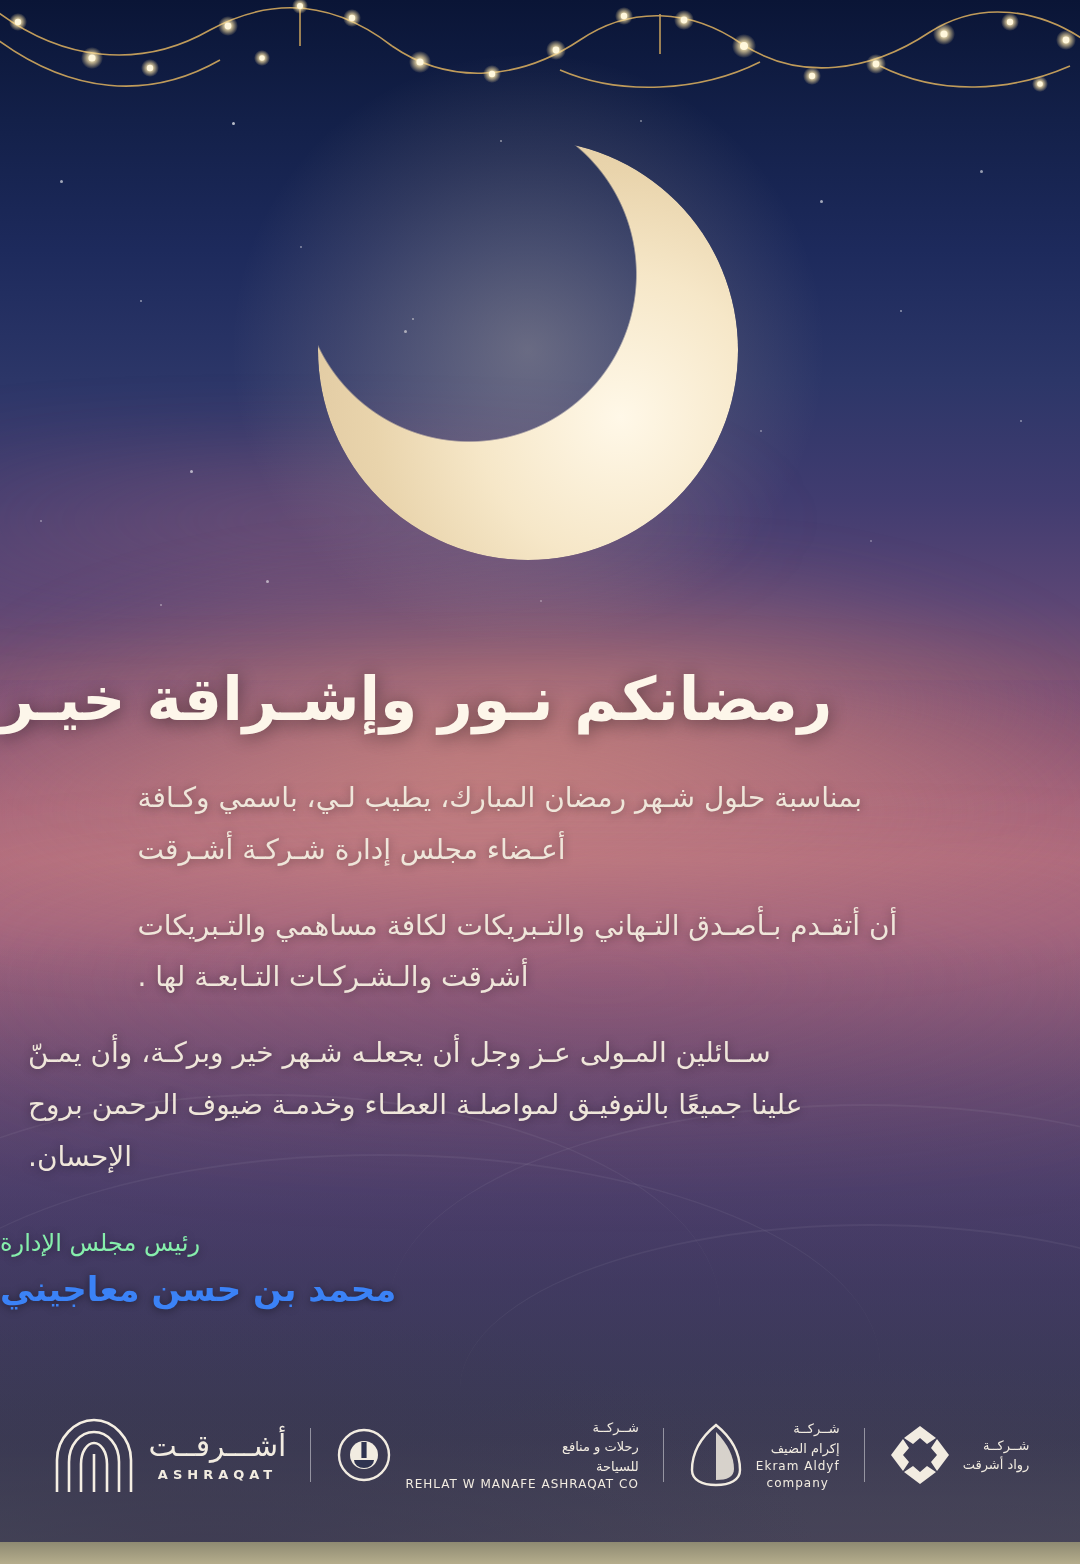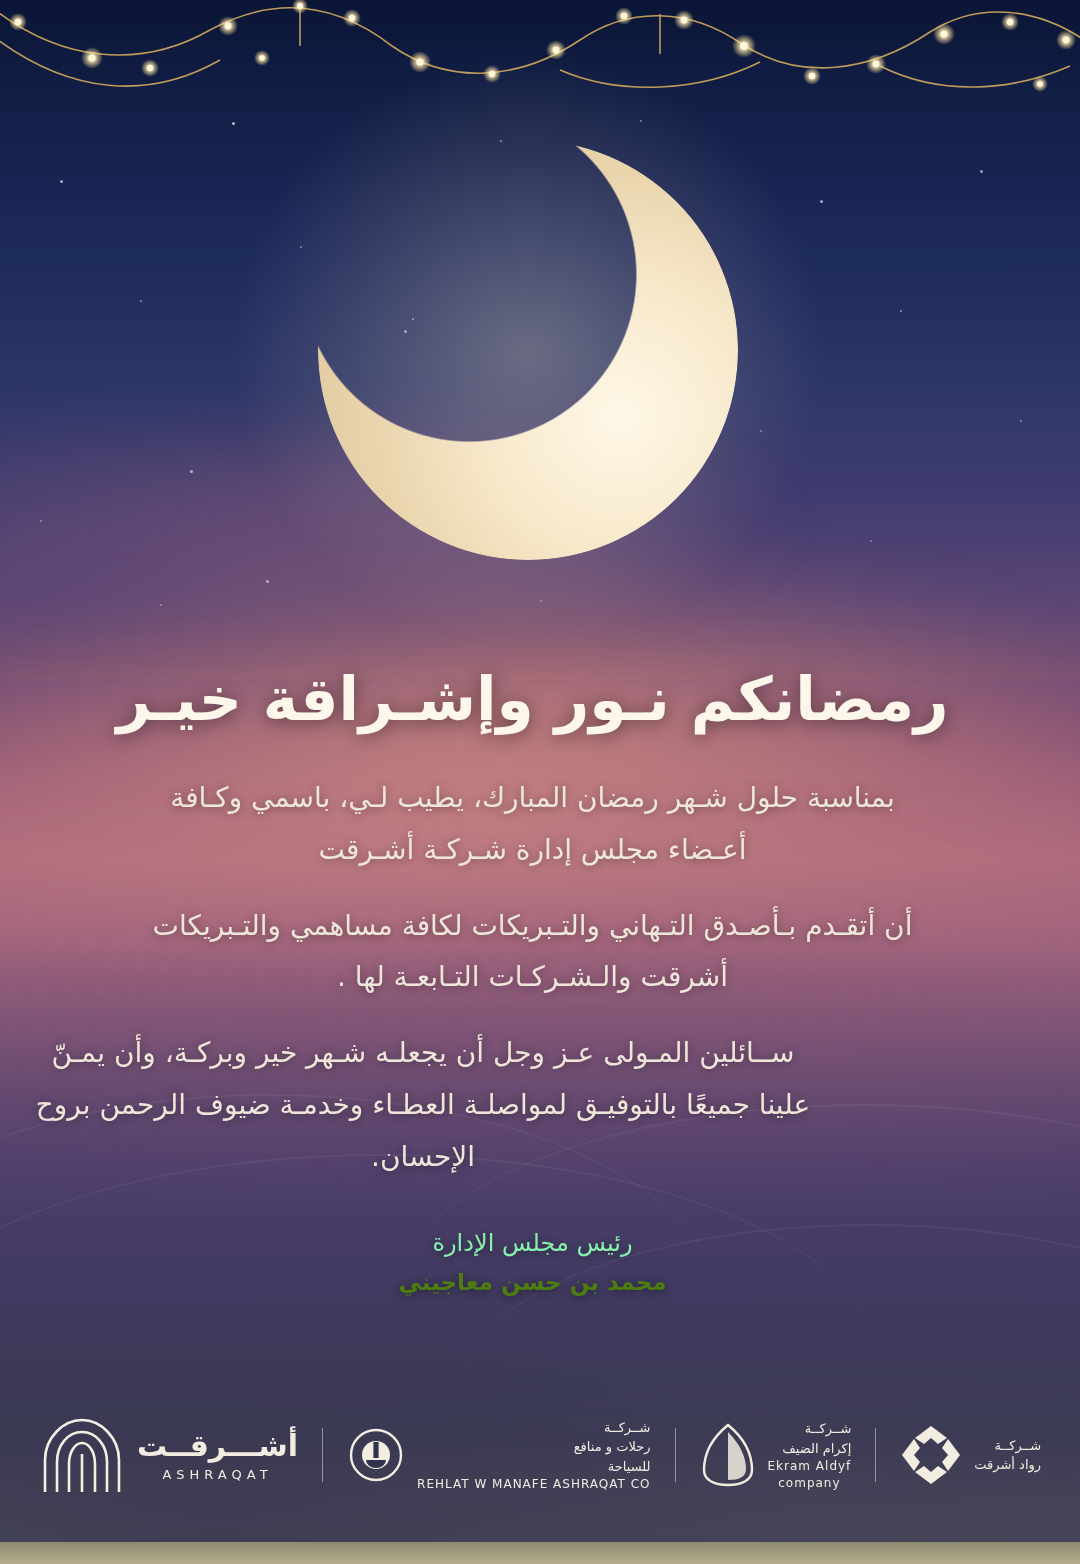--- a/index.html
+++ b/index.html
@@ -145,21 +145,21 @@
     -webkit-mask-image: radial-gradient(circle 168px at 36% 32%, transparent 0 99%, #000 100%);
     mask-image: radial-gradient(circle 168px at 36% 32%, transparent 0 99%, #000 100%);
     filter: drop-shadow(0 0 22px rgba(255,236,200,0.55));
   }
 
   
   .content {
     position: absolute;
     top: 660px;
     left: 0; right: 15px;
-    text-align: center;
+    text-align: left;
     color: #f3ece2;
     direction: rtl;
   }
   .headline {
     font-size: 60px;
     font-weight: bold;
     letter-spacing: 1px;
     color: #fdf6ea;
     text-shadow: 0 2px 18px rgba(0,0,0,0.45);
     line-height: 1.3;
@@ -175,23 +175,23 @@
   }
   .para.last { margin-bottom: 46px; margin-left: 28px; }
 
   .sign-role {
     font-size: 24px;
     color: #86efac;
     text-shadow: 0 1px 8px rgba(0,0,0,0.4);
     margin-bottom: 12px;
   }
   .sign-name {
-    font-size: 23px;
+    font-size: 34px;
     font-weight: bold;
-    color: #4d7c0f;
+    color: #3b82f6;
     text-shadow: 0 1px 8px rgba(0,0,0,0.45);
   }
 
   
   .logos {
     position: absolute;
     left: 0; right: 0;
     bottom: 54px;
     height: 110px;
     display: flex;
@@ -223,28 +223,29 @@
   .logo-text-en {
     font-size: 12px;
     line-height: 1.35;
     letter-spacing: 1px;
     text-align: center;
     direction: ltr;
     white-space: pre-line;
   }
   .brand-ar {
     font-size: 30px;
-    font-weight: bold;
+    font-weight: normal;
     letter-spacing: 3px;
   }
   .brand-en {
     font-size: 13px;
     letter-spacing: 5px;
     direction: ltr;
     margin-top: 4px;
+    font-weight: bold;
   }
   .brand-col { display: flex; flex-direction: column; align-items: center; }
 </style>
 </head>
 <body>
 
 <div id="poster">
 
   <div class="sky"></div>
   <div class="glow-band band3"></div>

